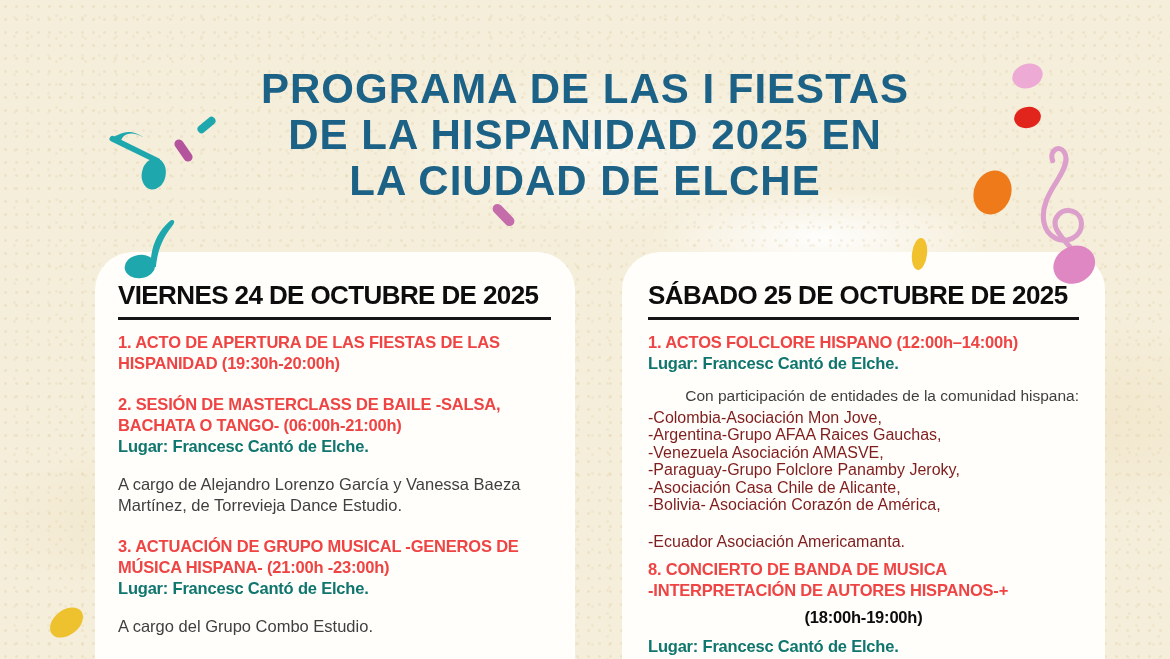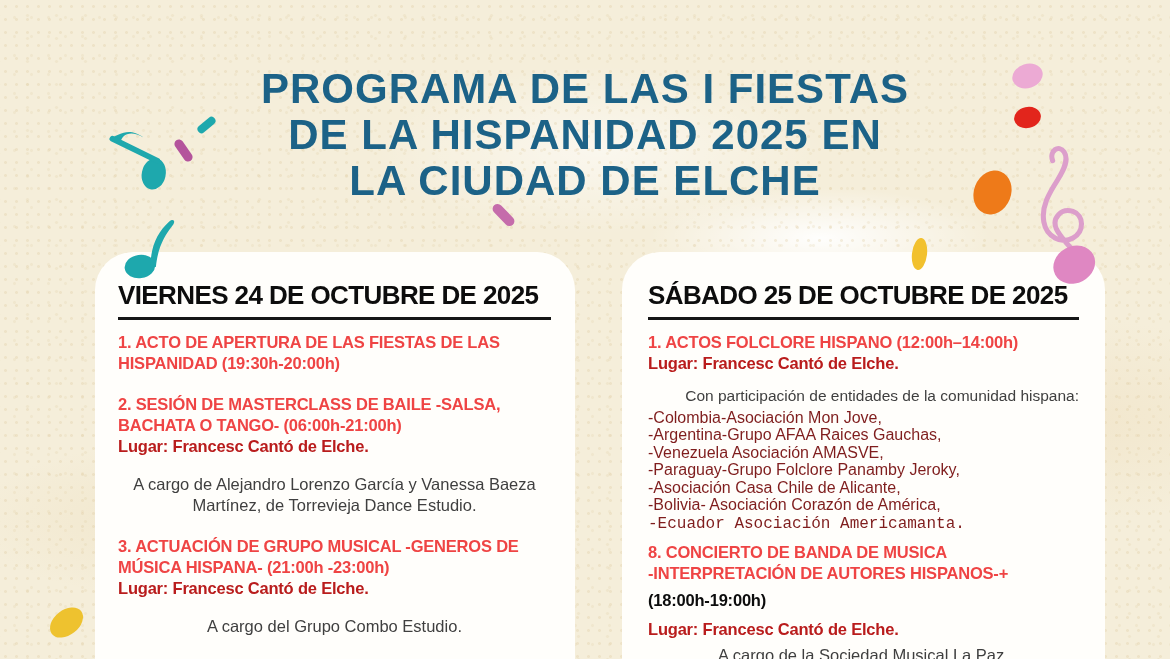--- a/index.html
+++ b/index.html
@@ -47,41 +47,40 @@
   }
   .rule{ height:3px; background:#161616; margin:7px 0 12px; }
 
   .event{ margin-bottom:20px; }
   .etitle{
     font-weight:800; font-size:16.5px; line-height:21px; color:#ef4444;
     letter-spacing:-0.2px;
   }
   .etitle.prelines{ white-space:pre-line; }
   .elocation{
-    font-weight:800; font-size:16.5px; line-height:21px; color:#b91c1c;
+    font-weight:800; font-size:16.5px; line-height:21px; color:#0f766e;
     letter-spacing:-0.2px;
   }
   .etime{
     font-weight:800; font-size:16.5px; line-height:21px; color:#0c0c0c;
-    margin-top:6px; letter-spacing:-0.2px;
+    margin-top:6px; letter-spacing:-0.2px;text-align:center;
   }
   .edetail{
     font-weight:400; font-size:16.5px; line-height:21px; color:#3f3f3f;
     margin-top:17px;
-    text-align:center;
   }
   .edetail.tight{ margin-top:5px; }
   .intro{
     font-weight:400; font-size:15.5px; line-height:21px; color:#3f3f3f;
     white-space:nowrap; margin-bottom:3px;text-align:right;
   }
   .plist p{
     font-weight:400; font-size:16px; line-height:17.4px; color:#7f1d1d;
   }
-  .plist p:last-child{ margin-top:3px;font-family:Liberation Mono, monospace; }
+  .plist p:last-child{ margin-top:20px; }
   .elocation.gap-top{ margin-top:8px; }
 
   
   .deco{ position:absolute; z-index:5; }
   .confetti{ border-radius:50%/50%; }
   .dash{ border-radius:5px; }
 
   .note1{ left:104px; top:116px; width:62px; height:78px; transform:rotate(-64deg); }
   .note2{ left:126px; top:205px; width:50px; height:76px; transform:rotate(6deg); }
   .dash-teal   { left:196px; top:121px; width:21px; height:8px;  background:#1ea8ad; transform:rotate(-40deg); }

